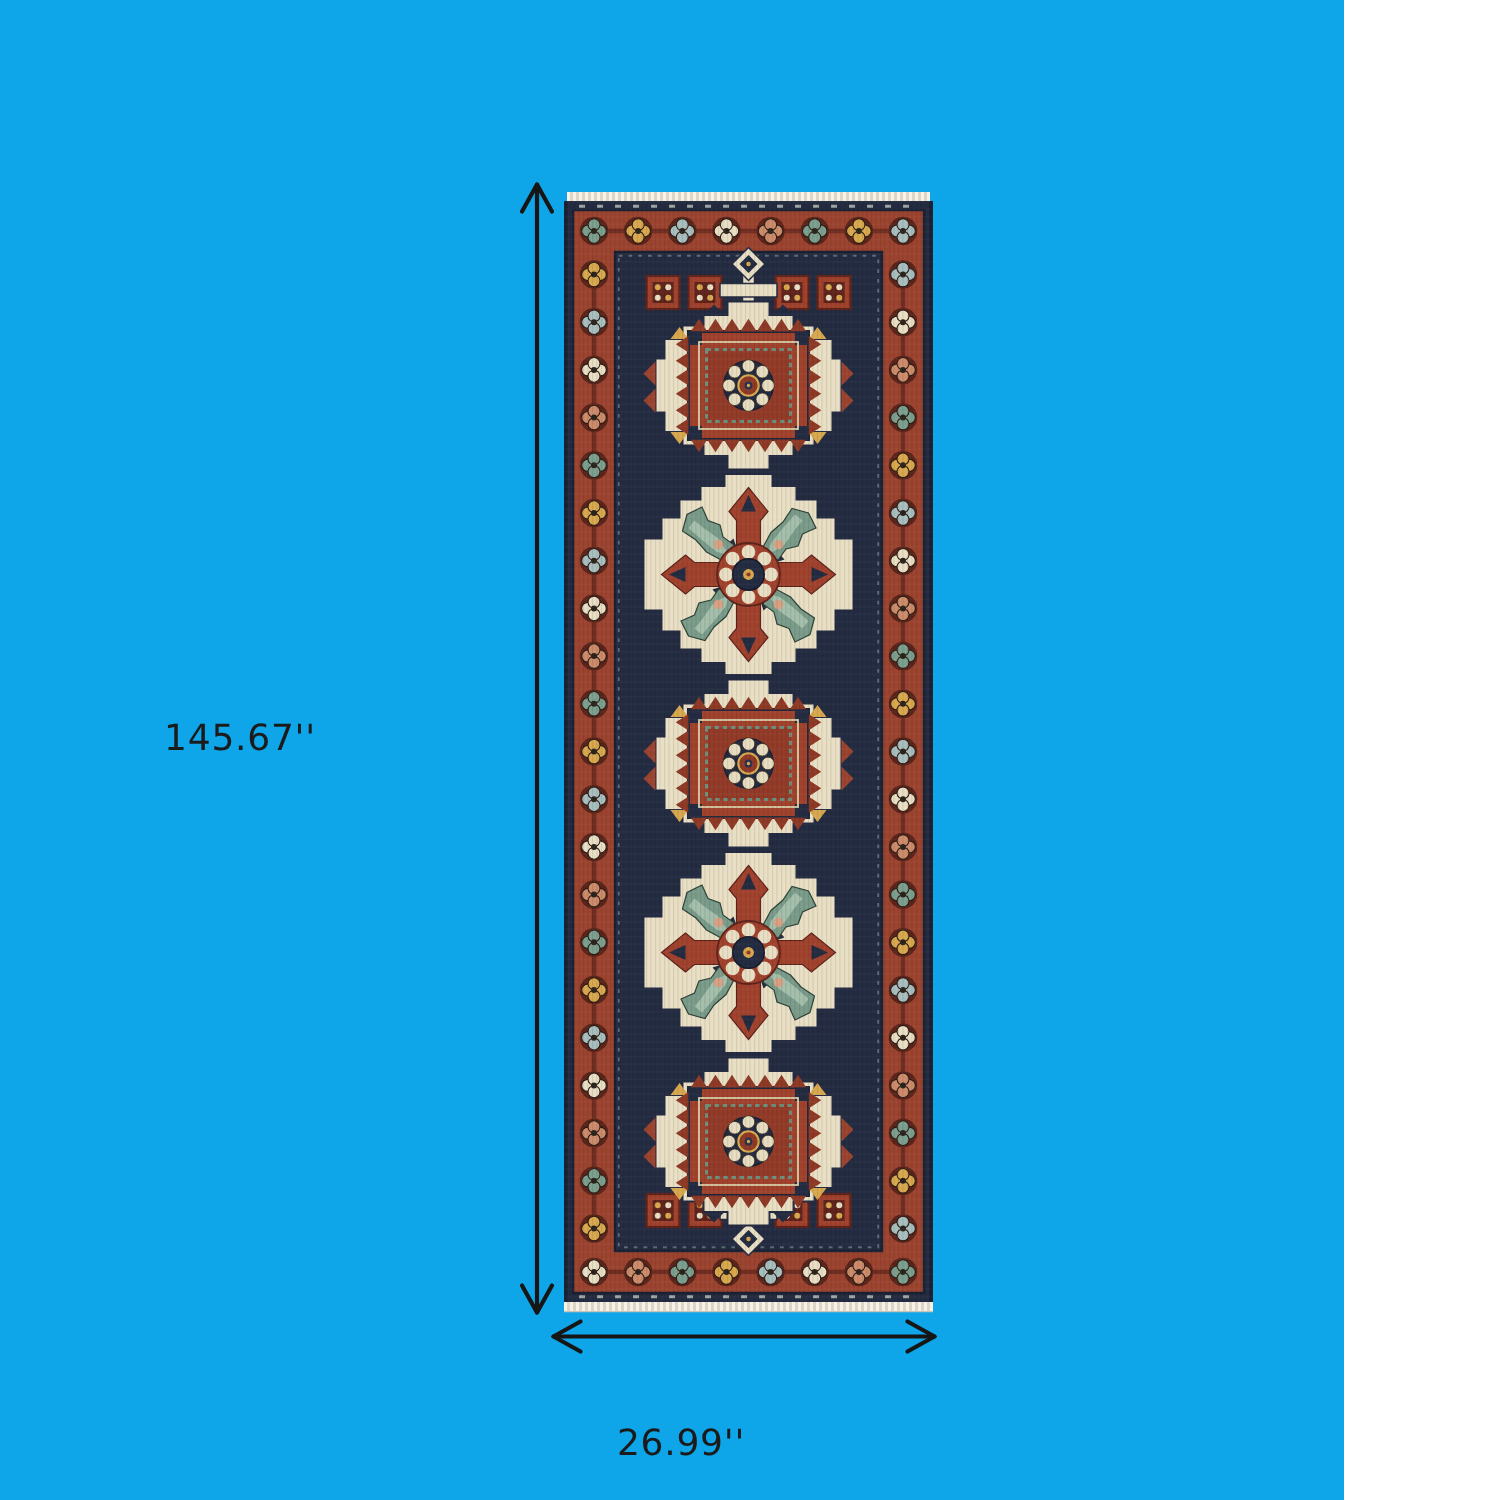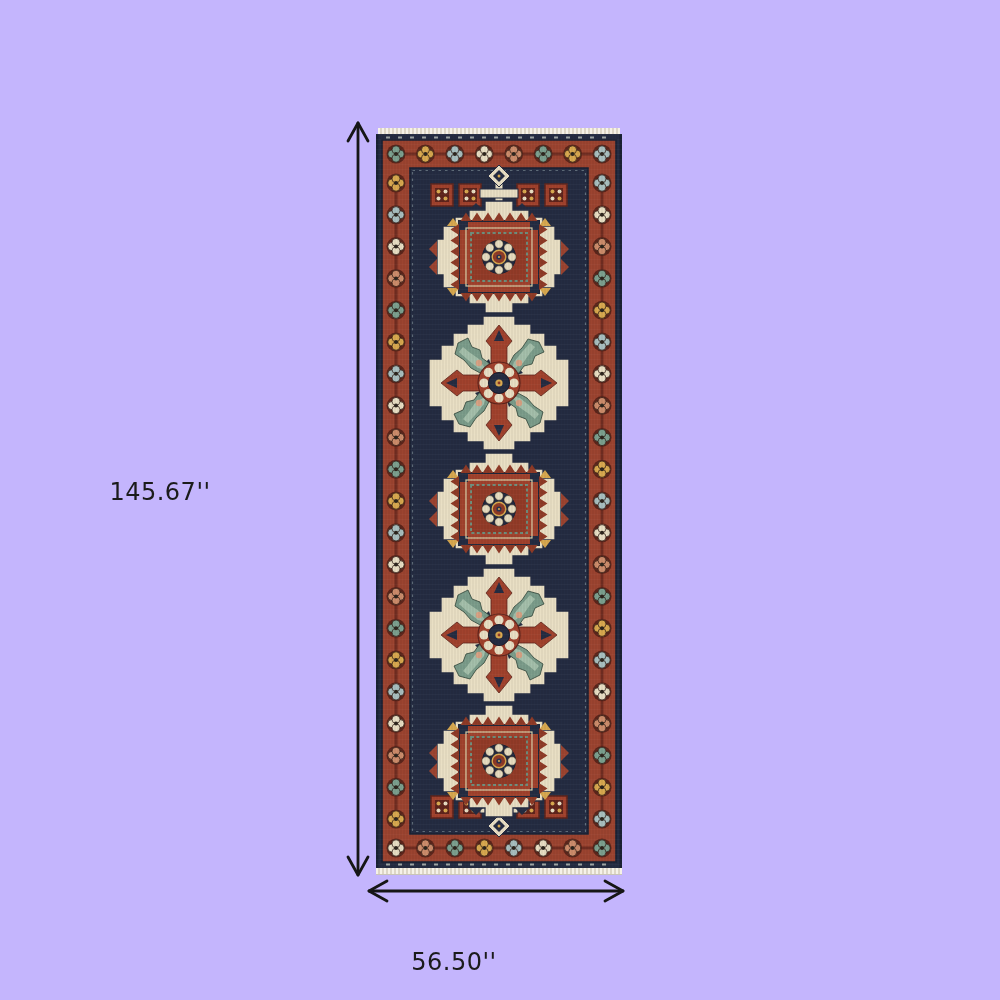--- a/index.html
+++ b/index.html
@@ -3,23 +3,23 @@
 <meta charset="utf-8">
 <style>
   html, body {
     margin: 0;
     padding: 0;
     background: #ffffff;
     font-family: "DejaVu Sans", "Liberation Sans", sans-serif;
   }
   #canvas {
     position: relative;
-    width: 1000px;
+    width: 896px;
     height: 1000px;
-    background: #c4b5fd;
+    background: #0ea5e9;
     overflow: hidden;
   }
   .dim-label {
     position: absolute;
     color: #1b1b1b;
     font-size: 24px;
     letter-spacing: 0.5px;
     text-align: center;
     white-space: nowrap;
   }
@@ -248,15 +248,15 @@
 
   <svg id="horizontal-arrow" class="arrow-svg" width="266" height="26" viewBox="0 0 266 26" xmlns="http://www.w3.org/2000/svg">
     <g stroke="#161616" stroke-width="2.8" fill="none" stroke-linecap="round" stroke-linejoin="round">
       <line x1="6" y1="13" x2="260" y2="13"></line>
       <path d="M24,3 L6,13 L24,23"></path>
       <path d="M242,3 L260,13 L242,23"></path>
     </g>
   </svg>
 
   <div id="height-label" class="dim-label">145.67''</div>
-  <div id="width-label" class="dim-label">56.50''</div>
+  <div id="width-label" class="dim-label">26.99''</div>
 
 </div>
 
 </body></html>

